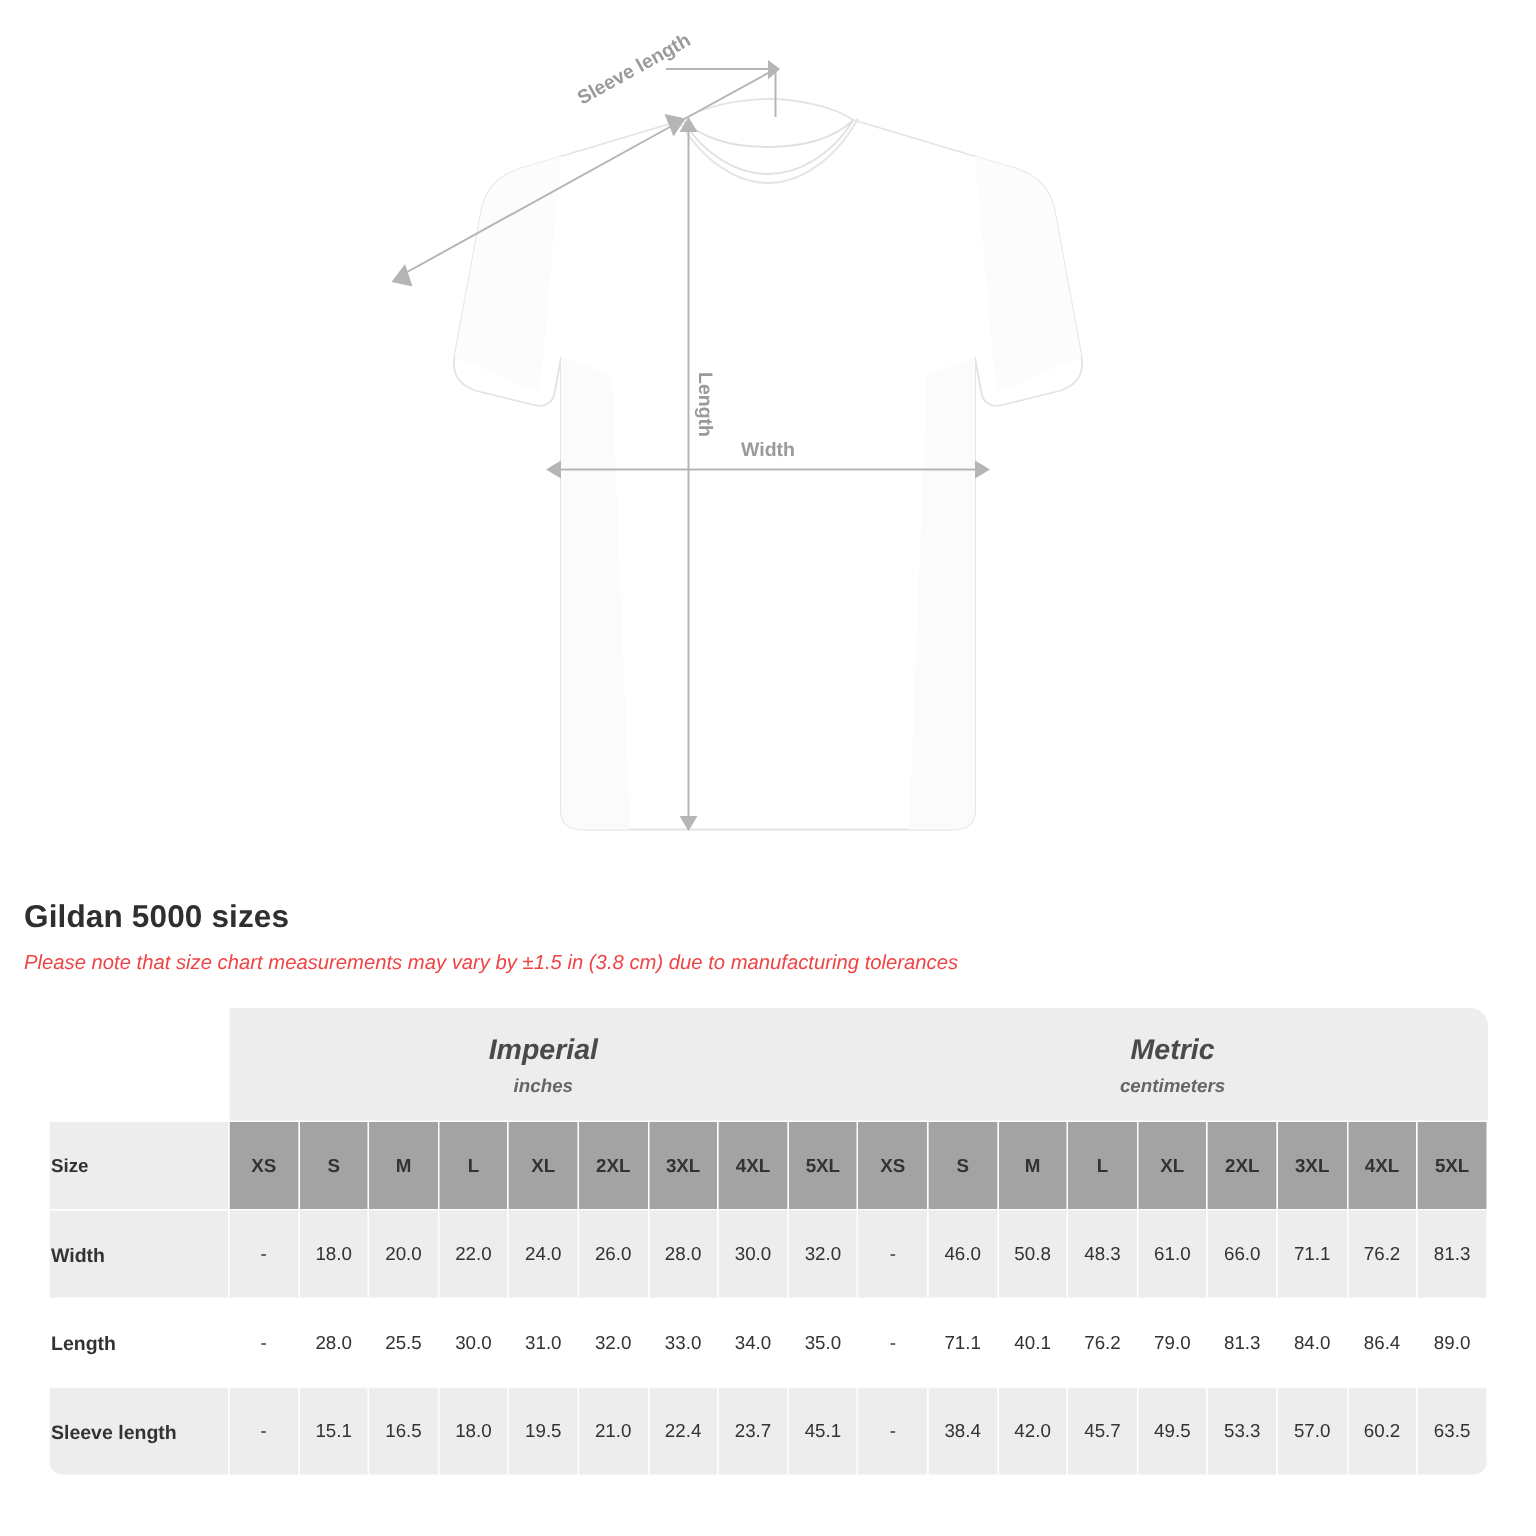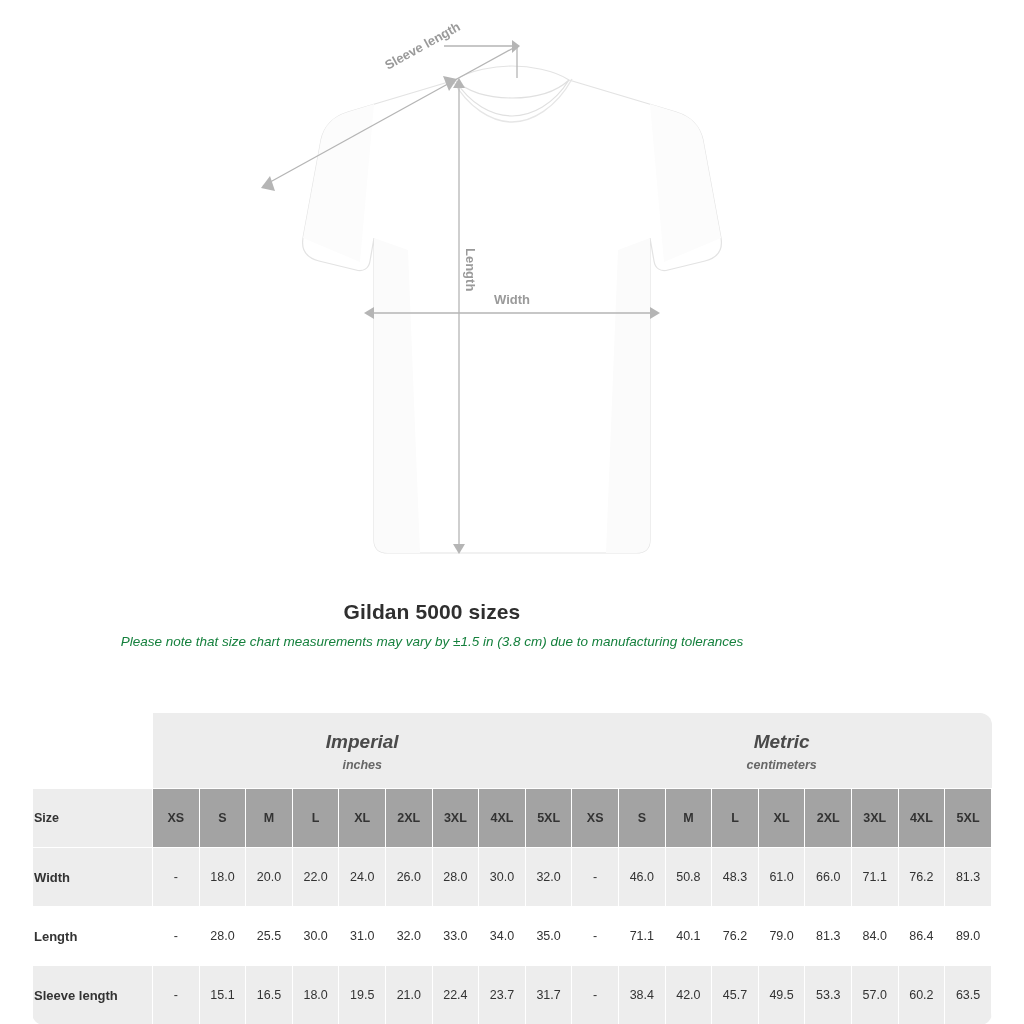--- a/index.html
+++ b/index.html
@@ -26,36 +26,35 @@
     top: 0;
     width: 1024px;
     height: 590px;
   }
   .illustration svg { display: block; }
 
   
   .title-block {
     position: absolute;
     top: 600px;
-    left: 0;
+    left: 16px;
     width: 864px;
-    text-align: center;
   }
   .chart-title {
     font-size: 21px;
     font-weight: bold;
     color: #2f2f2f;
     letter-spacing: 0.1px;
     margin: 0;
   }
   .chart-note {
     margin-top: 10px;
     font-size: 13.5px;
     font-style: italic;
-    color: #15803d;
+    color: #ef4444;
   }
 
   
   .table-wrap {
     position: absolute;
     top: 672px;
     left: 32px;
     width: 960px;
   }
   table.size-table {
@@ -107,21 +106,21 @@
     color: #333333;
     text-align: left;
     border: 1px solid #ffffff;
     height: 59px;
   }
   td.val { font-size: 12.5px; }
   .col-label { width: 120px; }
   .col-data { width: 46.6px; }
 
   
-  .table-wrap { border-radius: 12px; overflow: hidden; margin-top: 41px; }
+  .table-wrap { border-radius: 12px; overflow: hidden; }
 </style>
 </head>
 <body>
 
 <div id="page">
 
   <div class="illustration">
     <svg width="1024" height="590" viewBox="0 0 1024 590" xmlns="http://www.w3.org/2000/svg">
 
       <g>
@@ -299,21 +298,21 @@
         <tr class="band">
           <th class="rowlabel">Sleeve length</th>
           <td class="val">-</td>
           <td class="val">15.1</td>
           <td class="val">16.5</td>
           <td class="val">18.0</td>
           <td class="val">19.5</td>
           <td class="val">21.0</td>
           <td class="val">22.4</td>
           <td class="val">23.7</td>
-          <td class="val">31.7</td>
+          <td class="val">45.1</td>
           <td class="val">-</td>
           <td class="val">38.4</td>
           <td class="val">42.0</td>
           <td class="val">45.7</td>
           <td class="val">49.5</td>
           <td class="val">53.3</td>
           <td class="val">57.0</td>
           <td class="val">60.2</td>
           <td class="val">63.5</td>
         </tr>

